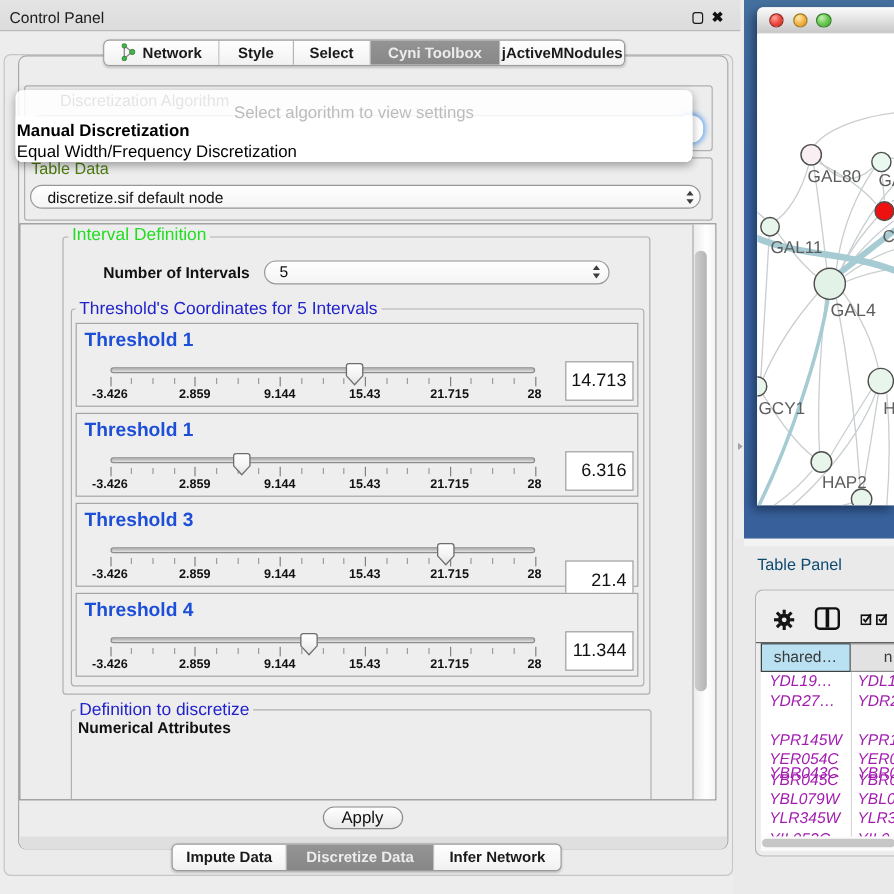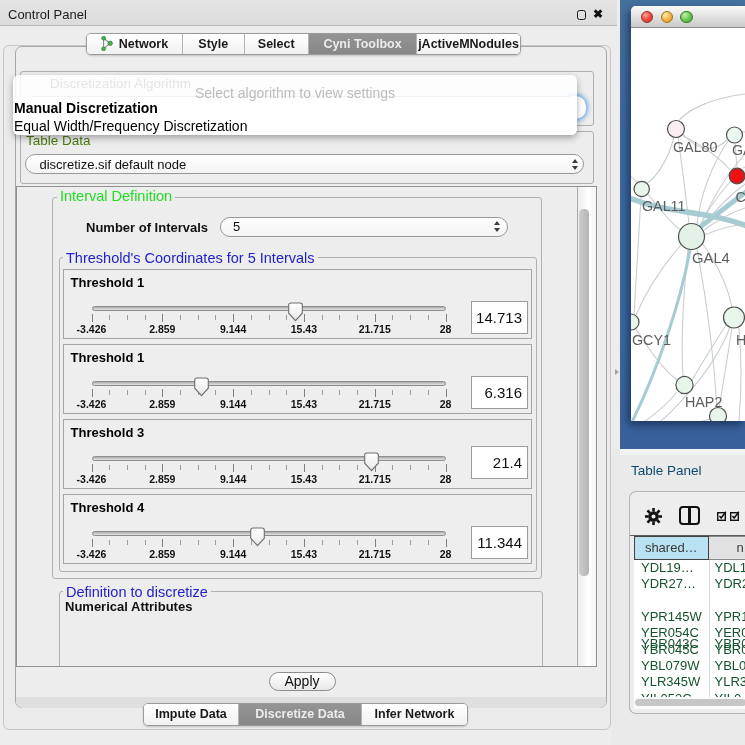--- a/index.html
+++ b/index.html
@@ -38,21 +38,21 @@
 .arrD { border-top:4.6px solid #3c3c3c; }
 
 #pane { left:15.5px; top:186px; width:581px; height:480.5px; border:1px solid #919191;
   background:#ededed; overflow:hidden; }
 #vsb { position:absolute; left:560px; top:0; width:20px; height:480px; border-left:1px solid #ababab;
   background:linear-gradient(90deg,#ececec,#ffffff 55%,#f2f2f2); }
 #vsbthumb { position:absolute; left:1.5px; top:22px; width:10px; height:367px; border-radius:4.5px;
   background:linear-gradient(90deg,#cdcdcd,#b4b4b4); }
 
 .thp { position:absolute; background:#eeeeee; border:1px solid #a5a5a5; }
-.tht { position:absolute; left:7px; top:5px; font-size:13px; font-weight:bold; color:#000000; }
+.tht { position:absolute; left:7px; top:5px; font-size:16px; font-weight:bold; color:#1d4ed8; }
 .trk { position:absolute; height:5.5px; border:1px solid #8c8c8c; border-radius:3px;
   background:linear-gradient(#ababab,#e3e3e3); }
 .tkm { position:absolute; top:45px; width:1px; height:5px; background:#9c9c9c; }
 .tkM { position:absolute; top:44px; width:1px; height:8px; background:#818181; }
 .tkl { position:absolute; top:53px; width:70px; text-align:center; font-size:10.5px; font-weight:bold; color:#111; }
 .thumb { position:absolute; }
 .vbox { position:absolute; width:57px; height:33px; background:#fff; border:1px solid #9c9c9c;
   font-size:15px; color:#111; text-align:right; padding-right:5px; line-height:31px; }
 
 #alist { position:absolute; left:47.5px; top:434.5px; width:466.5px; height:47px;
@@ -90,21 +90,21 @@
 #tpstrip { left:620px; top:449px; width:125px; height:6px; background:#f3f3f3; }
 #tplab { left:631px; top:463px; font-size:13.5px; color:#0c4a6e; }
 #tpanel { left:629px; top:491px; width:116px; height:223px; background:#ededed;
   border:1px solid #b5b5b5; border-radius:7px 0 0 7px; border-right:none; }
 #thead1 { position:absolute; left:4px; top:43.5px; width:74.5px; height:24px; background:#b9e1f2;
   border:1px solid #404040; font-size:13px; color:#3a3a3a; text-align:center; line-height:22px; }
 #thead2 { position:absolute; left:78.5px; top:43.5px; width:37.5px; height:24px; background:#e2e2e2;
   border:1px solid #8a8a8a; border-left:none; font-size:13px; color:#3a3a3a; line-height:22px; padding-left:28px; overflow:hidden; }
 #tline { position:absolute; left:0px; top:42.5px; width:116px; height:1px; background:#606060; }
 #trows { position:absolute; left:4px; top:67.9px; width:112px; height:140px; background:#fff; overflow:hidden;
-  font-size:13px; color:#14532d; }
+  font-size:13px; color:#a21caf;font-style:italic; }
 .trow { position:absolute; left:0; width:112px; height:16.35px; line-height:16.35px; }
 .c1 { position:absolute; left:7px; } .c2 { position:absolute; left:80.5px; }
 #cdiv { position:absolute; left:74.5px; top:0; width:1px; height:140px; background:#d9d9d9; }
 #hsb { position:absolute; left:4px; top:204.5px; width:112px; height:12px; background:#fbfbfb; }
 #hsbthumb { position:absolute; left:1px; top:2px; width:111px; height:7.6px; border-radius:3.8px; background:#c6c6c6; }
 #split { left:615px; top:368.5px; width:0; height:0; border-top:3.5px solid transparent;
   border-bottom:3.5px solid transparent; border-left:4.5px solid #a2a2a2; }
 text { font-family:"Liberation Sans", sans-serif; }
 </style></head><body>
 <svg width="0" height="0" style="position:absolute">
@@ -238,21 +238,21 @@
 <div class="tkM" style="left:382.0px;"></div>
 <div class="tkl" style="left:-7.0px;">-3.426</div>
 <div class="tkl" style="left:63.8px;">2.859</div>
 <div class="tkl" style="left:134.6px;">9.144</div>
 <div class="tkl" style="left:205.4px;">15.43</div>
 <div class="tkl" style="left:276.2px;">21.715</div>
 <div class="tkl" style="left:347.0px;">28</div>
 <svg class="thumb" style="left:299.2px;top:31.5px;" width="17" height="20" viewBox="0 0 17 20">
         <path d="M1.7,3.2 Q1.7,1 3.9,1 L13.1,1 Q15.3,1 15.3,3.2 L15.3,11.2 L8.5,18.6 L1.7,11.2 Z" fill="url(#thg)" stroke="#6e6e6e" stroke-width="1.1"></path>
       </svg>
-<div class="vbox" style="left:407.5px;top:26px;">21.4</div>
+<div class="vbox" style="left:407.5px;top:47px;">21.4</div>
 </div>
 <div class="thp" style="left:46.0px;top:307.0px;width:469.5px;height:70px;">
 <div class="tht">Threshold 4</div>
 <div class="trk" style="left:28.0px;top:35.5px;width:354.0px;"></div>
 <div class="tkM" style="left:28.0px;"></div>
 <div class="tkm" style="left:45.7px;"></div>
 <div class="tkm" style="left:63.4px;"></div>
 <div class="tkm" style="left:81.1px;"></div>
 <div class="tkM" style="left:98.8px;"></div>
 <div class="tkm" style="left:116.5px;"></div>

